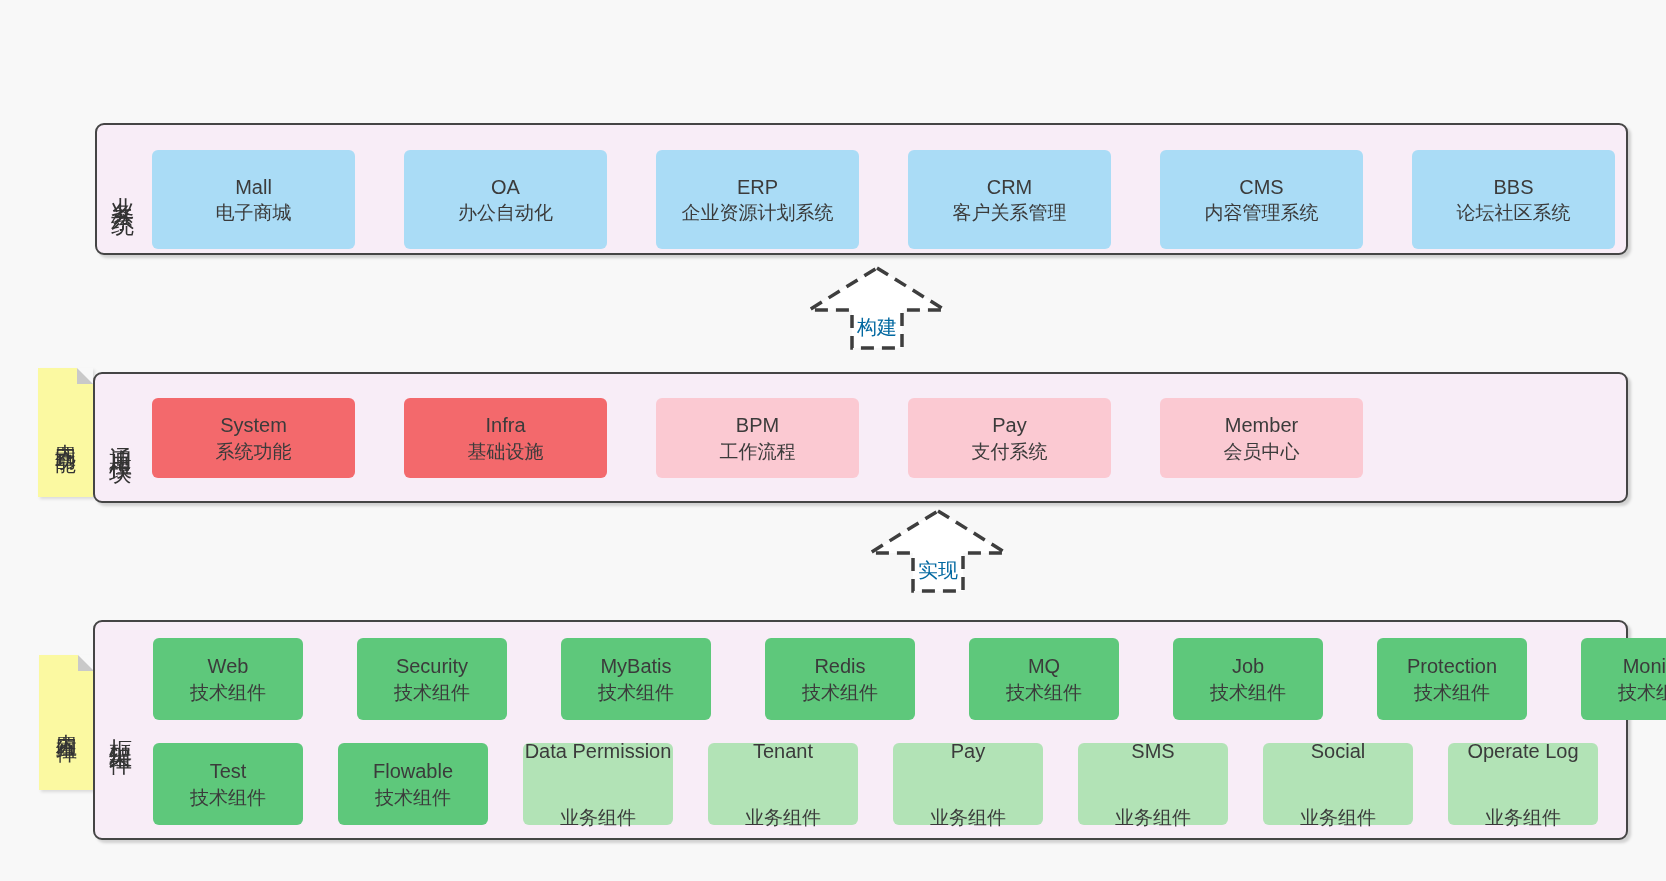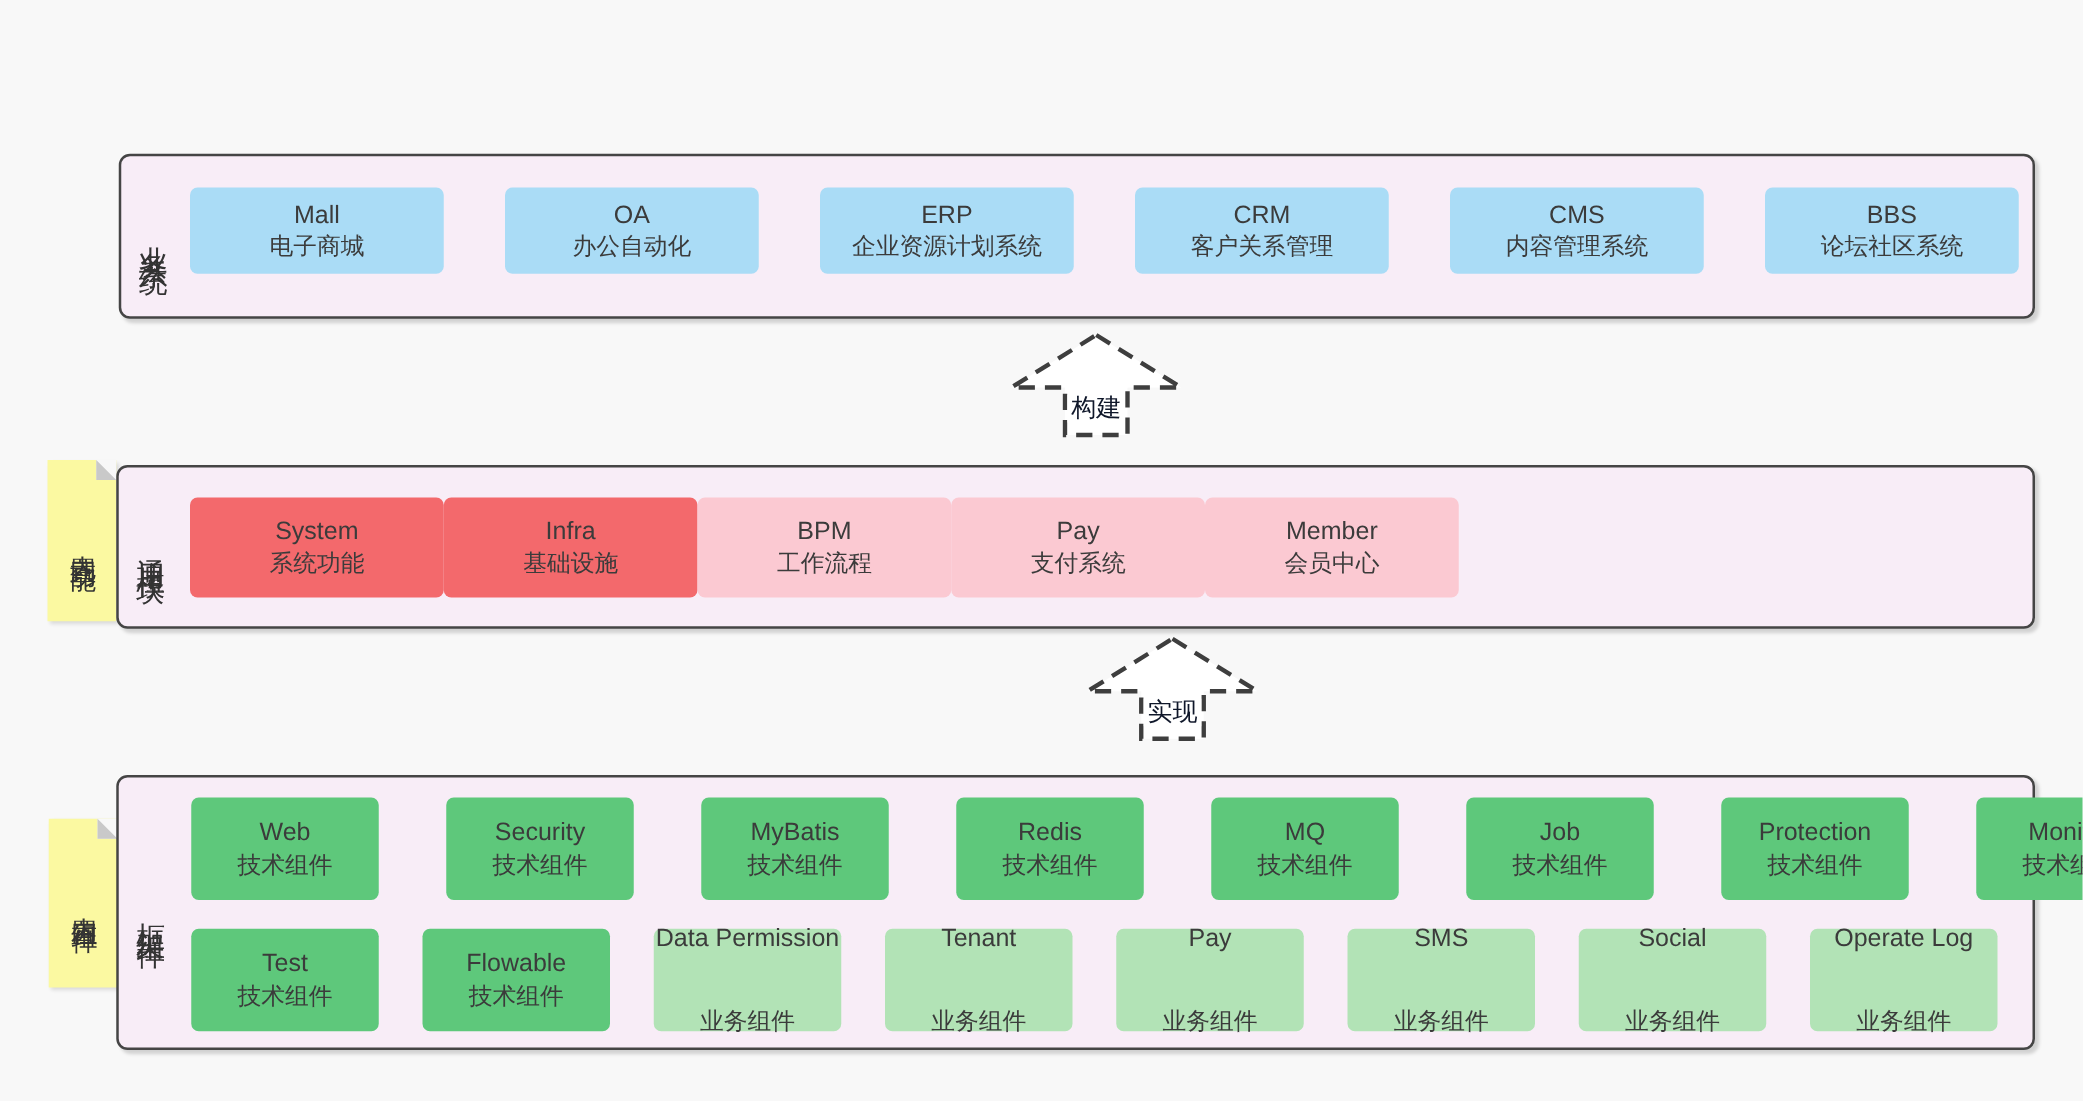--- a/index.html
+++ b/index.html
@@ -29,33 +29,33 @@
   .vlabel{
     position:absolute;left:11px;top:50%;
     transform:translateY(-50%);
     writing-mode:vertical-rl;text-orientation:upright;
     font-size:23px;letter-spacing:5px;color:#333;
     white-space:nowrap;
   }
 
   .boxes{position:absolute;display:flex;}
   .layer-business  .boxes{left:55px;top:25px;gap:49px;}
-  .layer-modules   .boxes{left:57px;top:24px;}
+  .layer-modules   .boxes{left:57px;top:24px;gap:49px;}
   .layer-components .row1{left:58px;top:16px;gap:54px;}
   .layer-components .row2{left:58px;top:121px;gap:35px;}
 
   .box{
     border-radius:6px;
     display:flex;flex-direction:column;
     justify-content:center;align-items:center;
     text-align:center;
   }
   .box .t{font-size:20px;line-height:1.32;}
   .box .s{font-size:19px;line-height:1.32;}
-  .box-lg{width:203px;height:69px;}
+  .box-lg{width:203px;height:99px;}
   .layer-modules .box-lg{height:80px;}
   .box-sm{width:150px;height:82px;}
 
   .blue {background:#aadcf6;}
   .red  {background:#f3696c;}
   .pink {background:#fbc9d2;}
   .green-dark {background:#5ec87b;}
   .green-light{background:#b2e3b6;gap:41px;}
 
   
@@ -80,21 +80,21 @@
 
   
   .arrow{position:absolute;width:140px;height:86px;z-index:3;}
   .arrow-1{left:807px;top:265px;}
   .arrow-2{left:868px;top:508px;}
   .arrow svg{display:block;width:100%;height:100%;}
   .arrow-label{
     position:absolute;left:50%;top:72%;
     transform:translate(-50%,-50%);
     background:#ffffff;
-    font-size:20px;color:#0f172a;
+    font-size:20px;color:#0369a1;
     padding:0 3px;line-height:1.1;white-space:nowrap;
   }
 </style>
 </head>
 <body>
 
 <div class="canvas">
 
   <div class="sticky sticky-1">
     <span class="vtext">内置功能</span>

